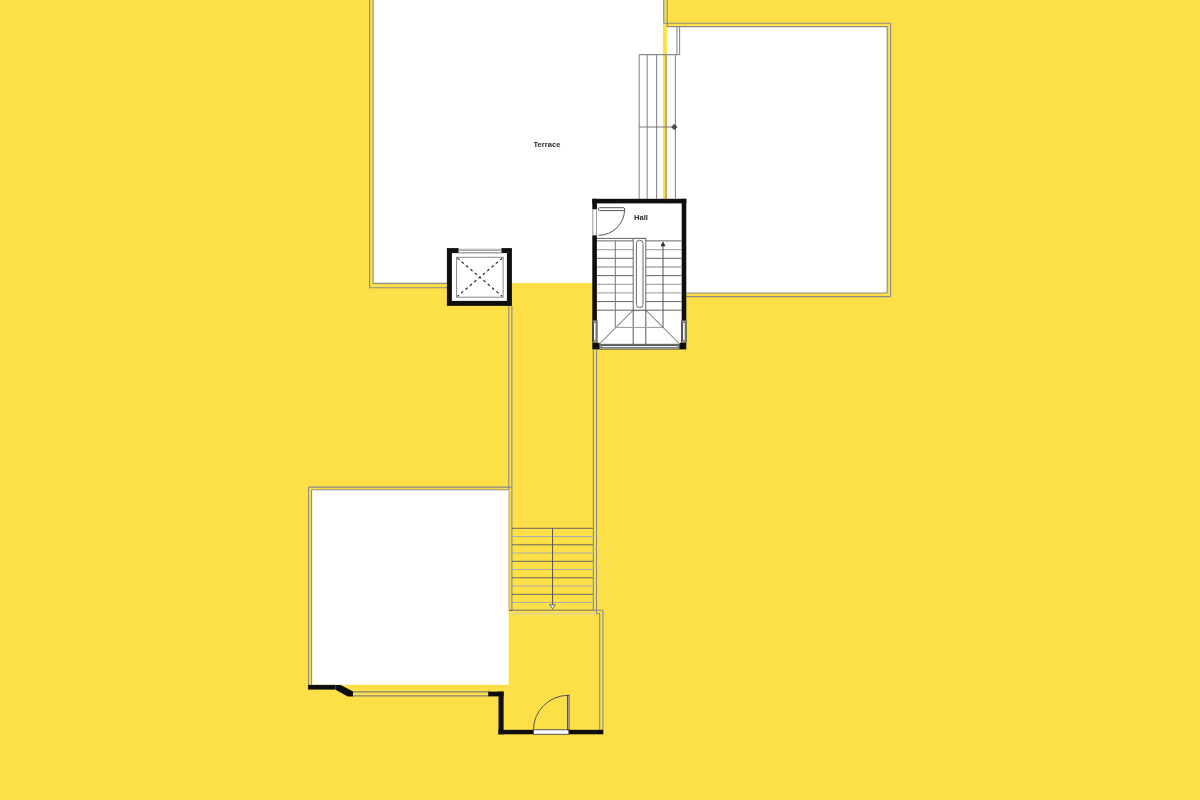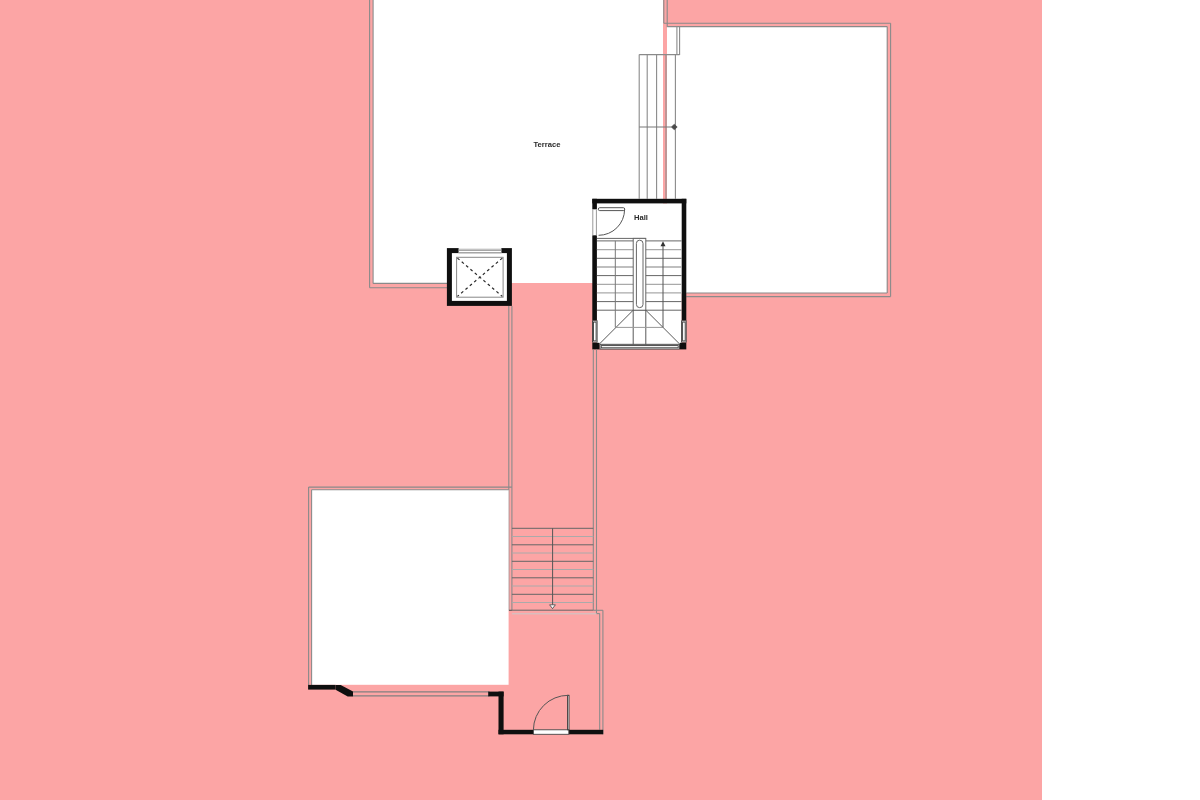--- a/index.html
+++ b/index.html
@@ -1,16 +1,16 @@
 <!DOCTYPE html>
 <html><head>
 <meta charset="utf-8">
 <style>
   html,body{margin:0;padding:0;background:#ffffff;}
-  .page{width:1042px;height:800px;position:relative;background:#fca5a5;overflow:hidden;}
+  .page{width:1200px;height:800px;position:relative;background:#fde047;overflow:hidden;}
   text{font-family:"Liberation Sans", sans-serif;}
 </style>
 </head>
 <body>
 <div class="page">
 <svg width="1200" height="800" viewBox="0 0 1200 800" fill="none">
 
 <g>
 <rect x="373" y="0" width="290" height="283" fill="#ffffff"></rect>
 </g>

